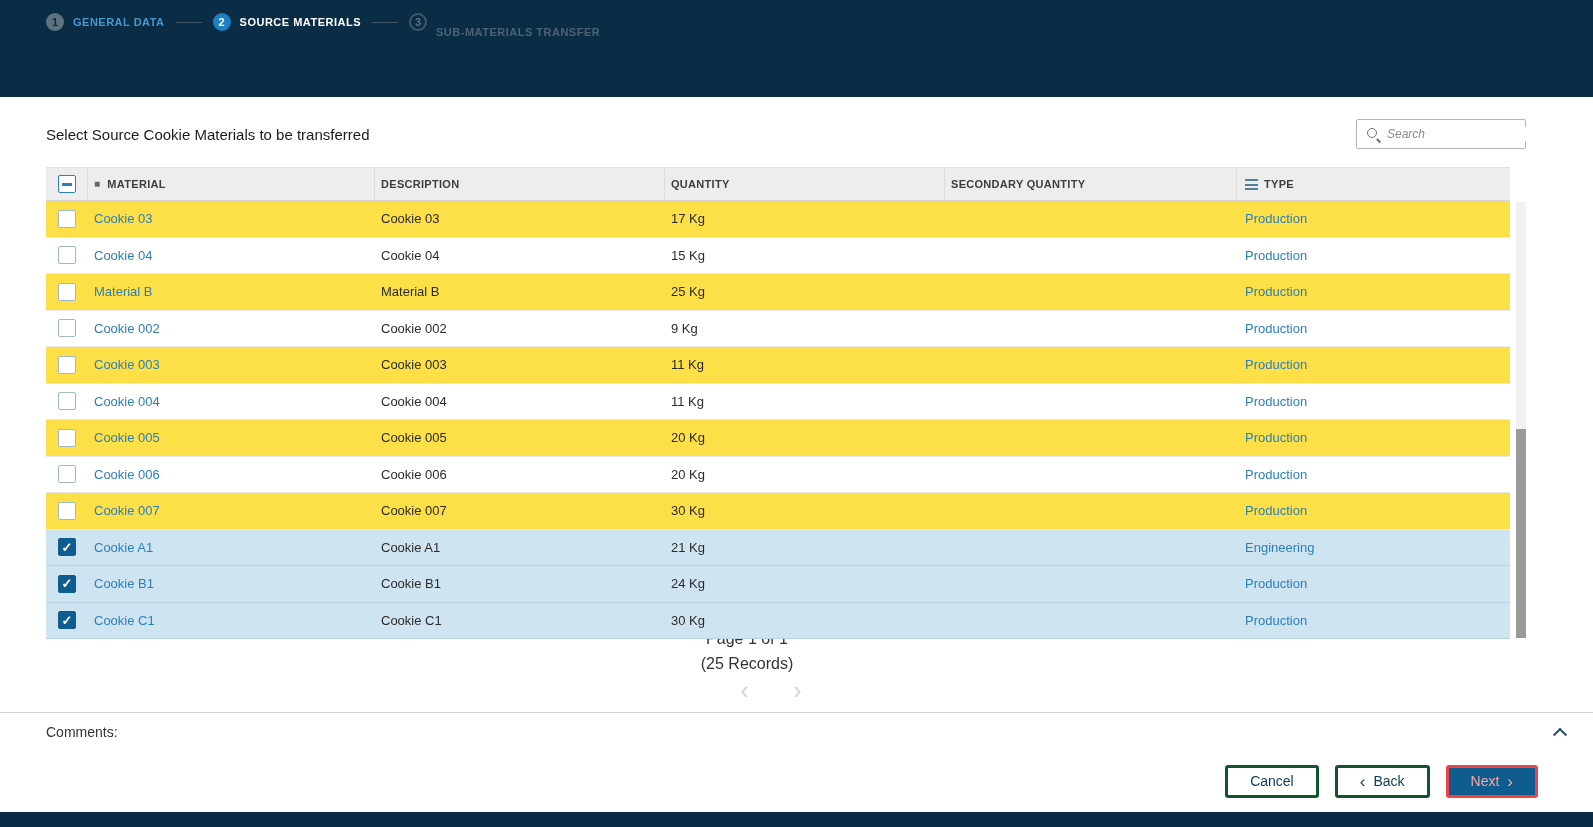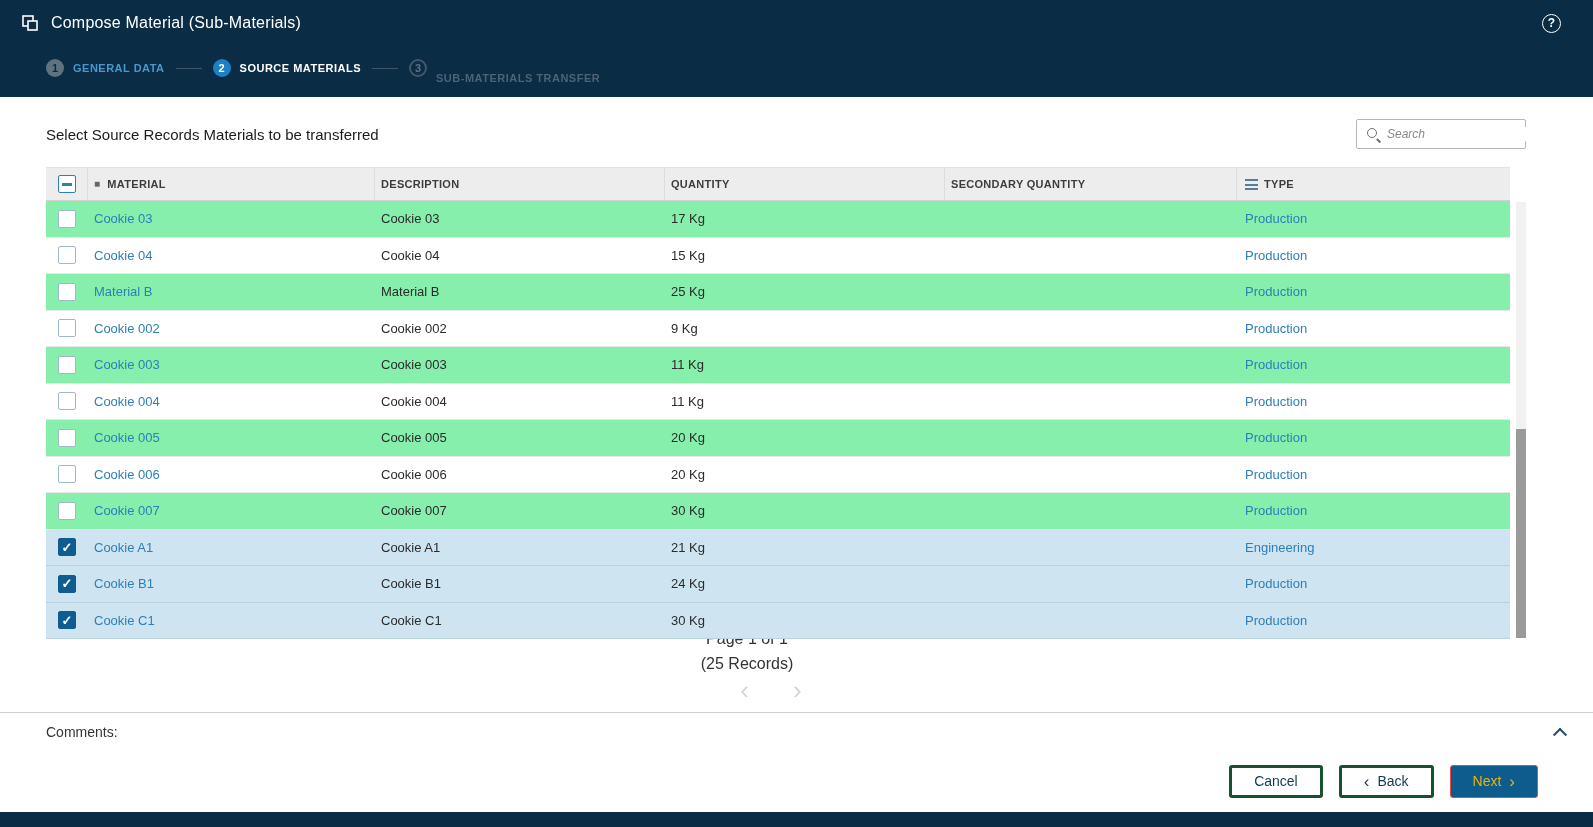--- a/index.html
+++ b/index.html
@@ -56,21 +56,21 @@
   .col-desc { width:290px; flex:0 0 auto; }
   .col-qty { width:280px; flex:0 0 auto; }
   .col-sec { width:292px; flex:0 0 auto; }
   .col-type { flex:1 1 auto; padding-left:8px; }
   .mat-icon { font-size:10px; color:#666; margin-right:7px; line-height:1; }
   .type-icon { width:13px; height:11px; margin-right:6px; flex:0 0 auto;
                background:repeating-linear-gradient(to bottom, #567d96 0 2px, transparent 2px 4.5px); }
 
   .tbody { margin-right:16px; }
   .row { display:flex; align-items:center; height:36.5px; border-bottom:1px solid #e8e8e8; background:#fff; cursor:pointer; }
-  .row.odd { background:#86efac; }
+  .row.odd { background:#fde047; }
   .row.selected { background:#CEE4F1; border-bottom:1px solid #b9d3e3; }
   .td { display:flex; align-items:center; font-size:13px; color:#2b2b2b; padding-left:6px; overflow:hidden; white-space:nowrap; }
   .td.col-check { justify-content:center; padding-left:0; }
   .td.col-type { padding-left:8px; }
   .link { color:#2D7FB8; text-decoration:none; cursor:pointer; }
 
   .cb { width:18px; height:18px; border:1px solid #9FB9C8; border-radius:2px; background:#fff; position:relative;
         display:flex; align-items:center; justify-content:center; cursor:pointer; flex:0 0 auto; }
   .cb.indeterminate { border:1px solid #2D7FB8; }
   .cb.indeterminate::after { content:""; position:absolute; left:3px; right:3px; top:7px; height:2.5px; background:#2D7FB8; }
@@ -93,41 +93,31 @@
                   padding:0 28px 0 46px; font-size:14px; color:#333; background:#fff; }
   .chev-up { margin-left:auto; width:10px; height:10px; border-top:2px solid #27506B; border-left:2px solid #27506B;
              transform:rotate(45deg) translate(2px,2px); cursor:pointer; }
 
   
   .footer { flex:0 0 auto; height:62px; display:flex; align-items:center; justify-content:flex-end;
             padding-right:55px; gap:16px; background:#fff; }
   .btn { height:33px; border-radius:3px; font-size:14px; padding:0 22px; display:flex; align-items:center;
          gap:8px; cursor:pointer; font-family:"Liberation Sans", sans-serif; }
   .btn.outline { background:#fff; border:3px solid #14532d; color:#0E3A57; }
-  .btn.primary { background:#0E5C8D; border:1px solid #ef4444; color:#eab308; }
+  .btn.primary { background:#0E5C8D; border:3px solid #ef4444; color:#fca5a5; }
   .btn .bchev, .btn .nchev { font-size:17px; line-height:1; }
 
   .bottom-strip { flex:0 0 auto; height:15px; background:#0A2C44; }
 </style>
 </head>
 <body>
 
 <div class="app">
 
   <header class="topbar">
-    <div class="title-row">
-      <span class="compose-icon">
-        <svg width="18" height="18" viewBox="0 0 18 18">
-          <rect x="2" y="2" width="10" height="10" fill="none" stroke="#ffffff" stroke-width="1.6"></rect>
-          <rect x="7" y="7" width="9" height="9" fill="#0A2C44" stroke="#ffffff" stroke-width="1.6"></rect>
-        </svg>
-      </span>
-      <h1 class="app-title">Compose Material (Sub-Materials)</h1>
-      <button class="help-btn">?</button>
-    </div>
     <nav class="stepper">
         <div class="step completed">
     <span class="step-circle">1</span>
     <span class="step-label">GENERAL DATA</span>
   </div>
         <span class="step-connector"></span>
         <div class="step active">
     <span class="step-circle">2</span>
     <span class="step-label">SOURCE MATERIALS</span>
   </div>
@@ -135,21 +125,21 @@
         <div class="step upcoming">
     <span class="step-circle">3</span>
     <span class="step-label">SUB-MATERIALS TRANSFER</span>
   </div>
       </nav>
   </header>
 
   <main class="content">
 
     <div class="content-head">
-      <div class="section-title">Select Source Records Materials to be transferred</div>
+      <div class="section-title">Select Source Cookie Materials to be transferred</div>
       <div class="search-box">
         <span class="search-icon"></span>
         <input class="search-input" type="text" placeholder="Search" style="">
       </div>
     </div>
 
     <div class="table-wrap">
       <div class="thead">
         <div class="th col-check">
           <span class="cb indeterminate"></span>

